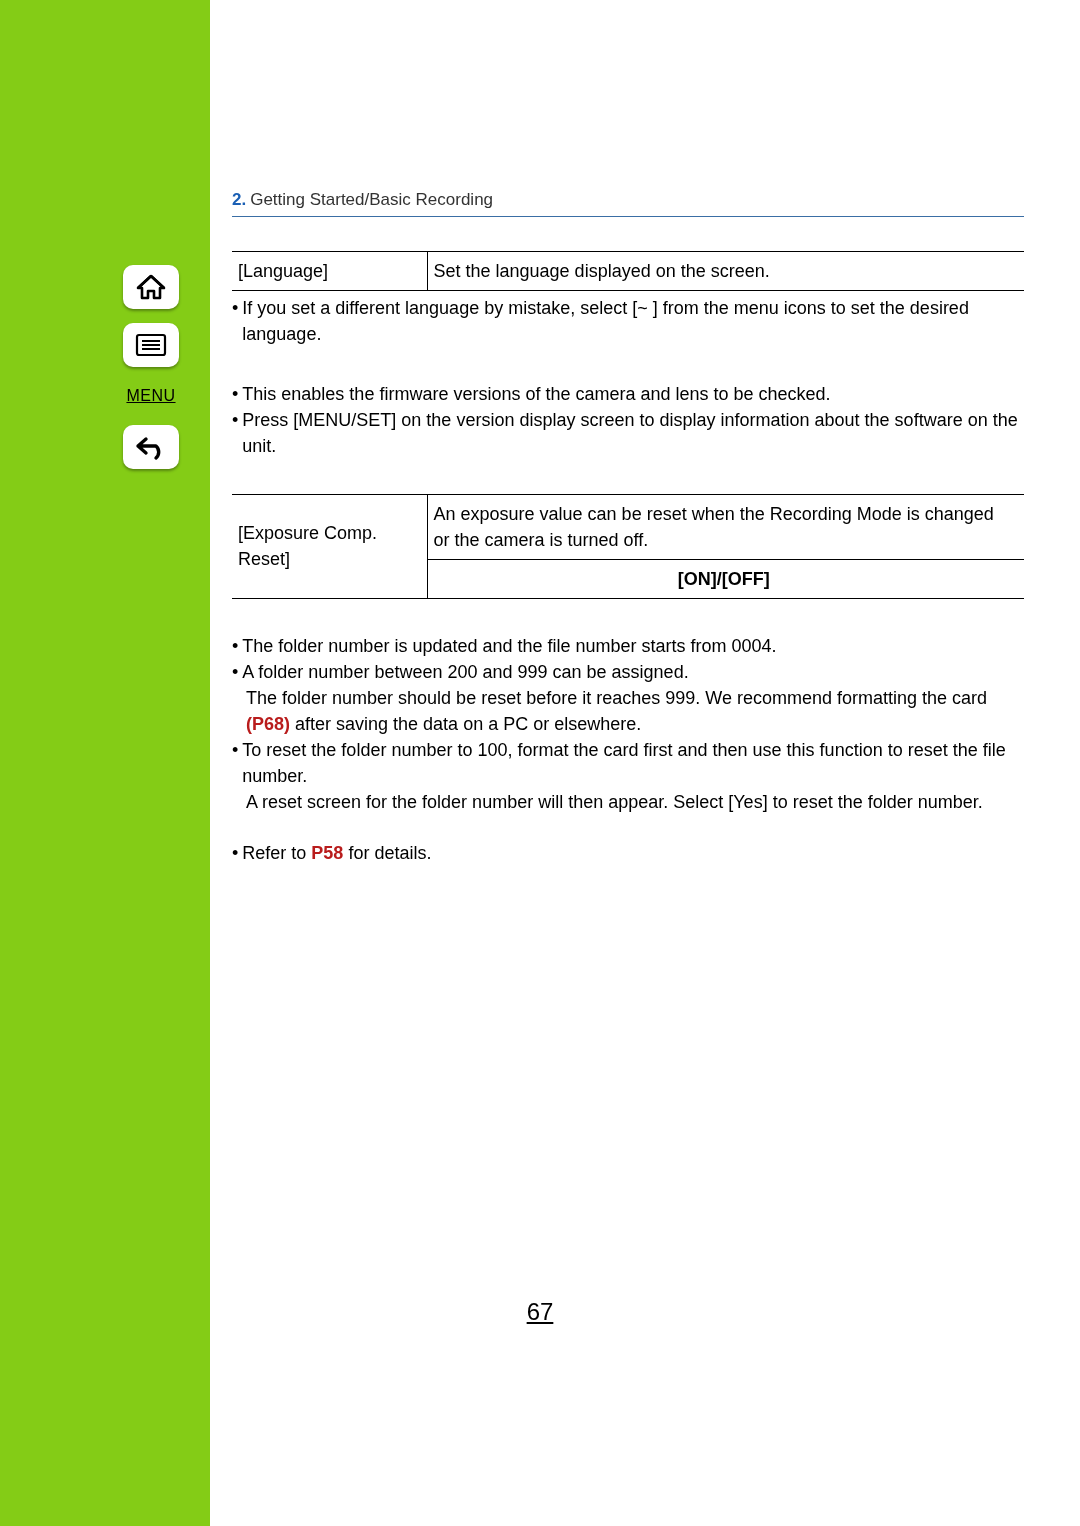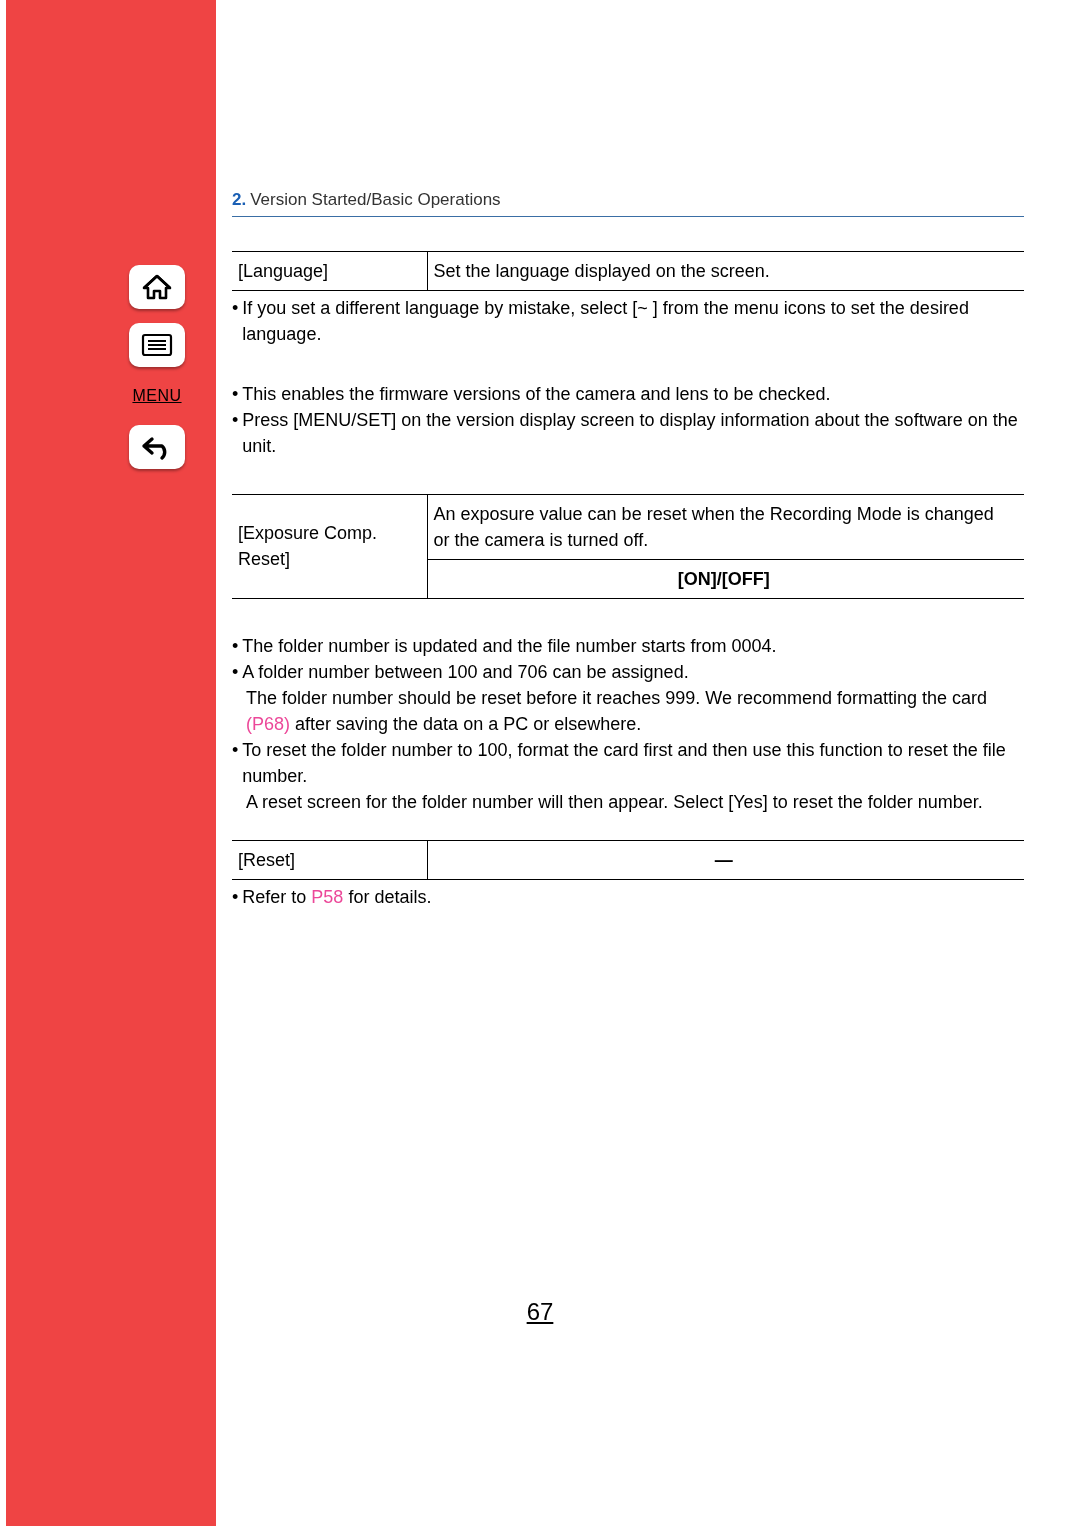--- a/index.html
+++ b/index.html
@@ -6,24 +6,24 @@
   body {
     width: 1080px;
     height: 1526px;
     background: #ffffff;
     font-family: Arial, Helvetica, sans-serif;
     color: #000;
     position: relative;
   }
   .sidebar {
     position: absolute;
-    left: 6px; top: 0;
+    left: 0; top: 0;
     width: 210px;
     height: 100%;
-    background: #ef4444;
+    background: #84cc16;
   }
   .sidebar-icons {
     position: absolute;
     top: 265px;
     left: 108px;
     width: 86px;
     display: flex;
     flex-direction: column;
     align-items: center;
     gap: 14px;
@@ -84,21 +84,21 @@
   .item-table td.opt { font-weight: bold; text-align: center; }
   .notes {
     font-size: 18px;
     line-height: 1.45;
     margin-top: 4px;
   }
   .notes .bullet { display: flex; }
   .notes .dot { flex: 0 0 auto; margin-right: 4px; }
   .notes .bullet .txt { flex: 1 1 auto; }
   .notes .indent { padding-left: 14px; }
-  .link { color: #ec4899; }
+  .link { color: #b91c1c; font-weight: bold; }
   .page-number {
     position: absolute;
     bottom: 200px;
     left: 0; right: 0;
     text-align: center;
     font-size: 24px;
     text-decoration: underline;
   }
 </style>
 </head>
@@ -126,21 +126,21 @@
       <svg viewBox="0 0 34 28">
           <path d="M12 6 L4 13 L12 20 M4 13 L22 13 A8 8 0 0 1 22 25" fill="none" stroke="#000" stroke-width="3.4" stroke-linecap="round" stroke-linejoin="round"></path>
         </svg>
     </div>
   </div>
 </div>
 
 <div class="content">
 
   <div class="breadcrumb">
-    <span class="num">2.</span><span>Version Started/Basic Operations</span>
+    <span class="num">2.</span><span>Getting Started/Basic Recording</span>
   </div>
 
   <div class="section">
     <table class="item-table">
       <tbody>
           <tr>
         <td class="name">[Language]</td>
         <td>Set the language displayed on the screen.</td>
       </tr>
     </tbody>
@@ -181,40 +181,32 @@
   </div>
 
   <div class="section">
     <div class="notes">
       <div class="bullet">
           <span class="dot">•</span>
           <span class="txt">The folder number is updated and the file number starts from 0004.</span>
         </div>
       <div class="bullet">
           <span class="dot">•</span>
-          <span class="txt">A folder number between 100 and 706 can be assigned.</span>
+          <span class="txt">A folder number between 200 and 999 can be assigned.</span>
         </div>
       <div class="indent"><span>The folder number should be reset before it reaches 999. We recommend formatting the card </span><span class="link">(P68)</span><span> after saving the data on a PC or elsewhere.</span></div>
       <div class="bullet">
           <span class="dot">•</span>
           <span class="txt">To reset the folder number to 100, format the card first and then use this function to reset the file number.</span>
         </div>
       <div class="indent">A reset screen for the folder number will then appear. Select [Yes] to reset the folder number.</div>
     </div>
   </div>
 
   <div class="section tight" style="margin-top:24px">
-    <table class="item-table">
-      <tbody>
-          <tr>
-        <td class="name">[Reset]</td>
-        <td class="center">—</td>
-      </tr>
-    </tbody>
-      </table>
     <div class="notes">
       <div class="bullet">
           <span class="dot">•</span>
           <span class="txt"><span>Refer to </span><span class="link">P58</span><span> for details.</span></span>
         </div>
     </div>
   </div>
 
 </div>
 

